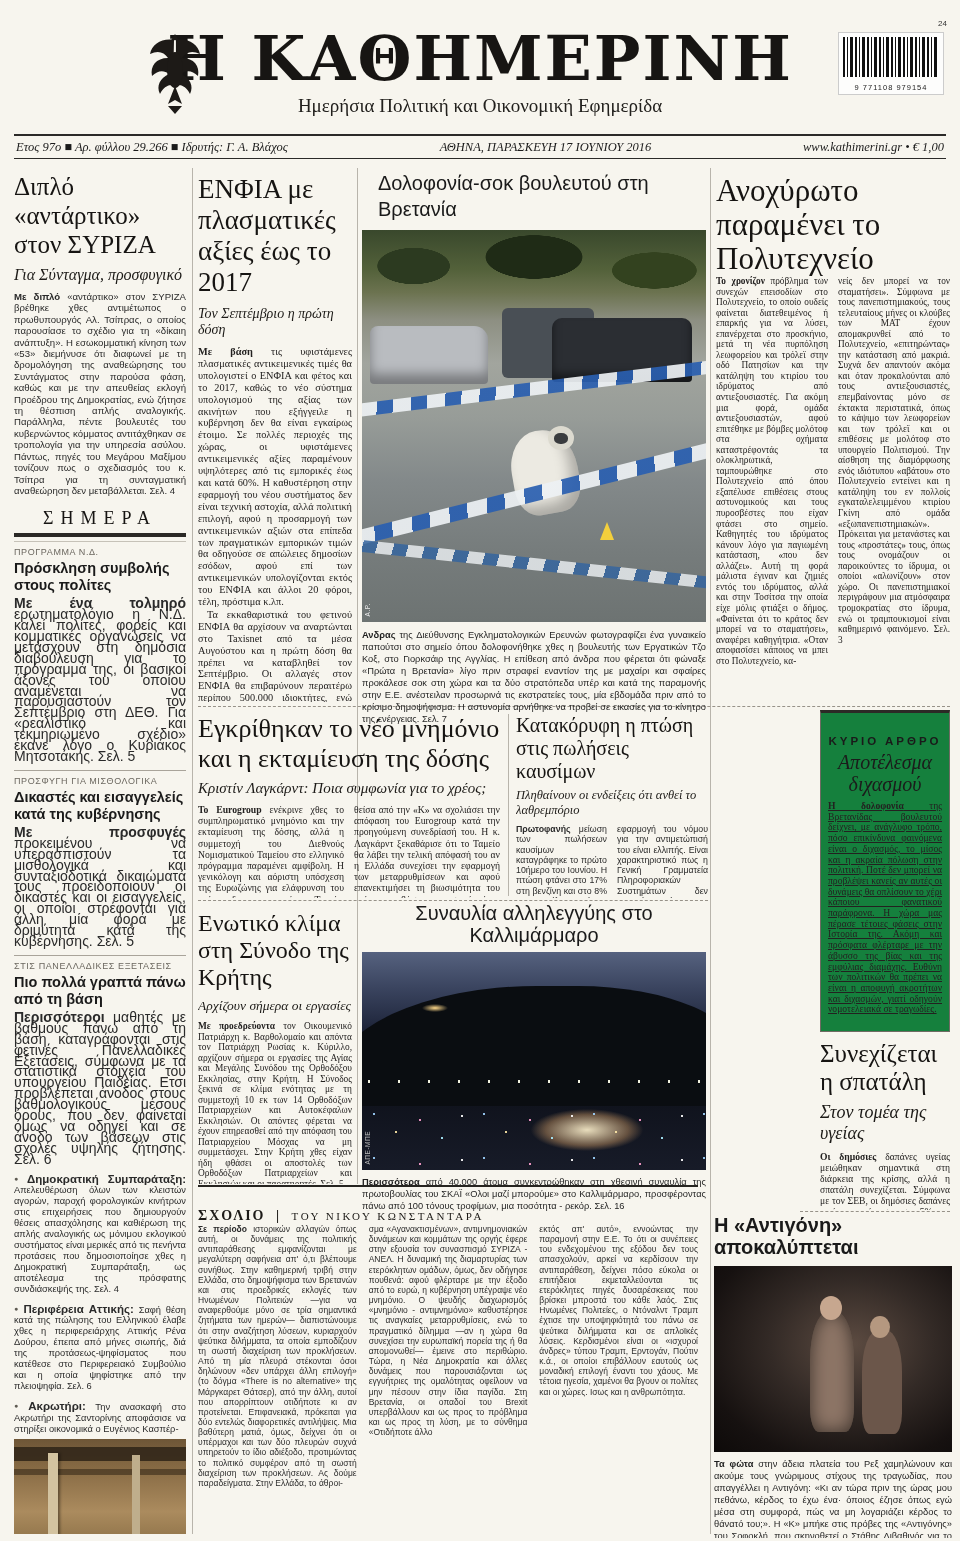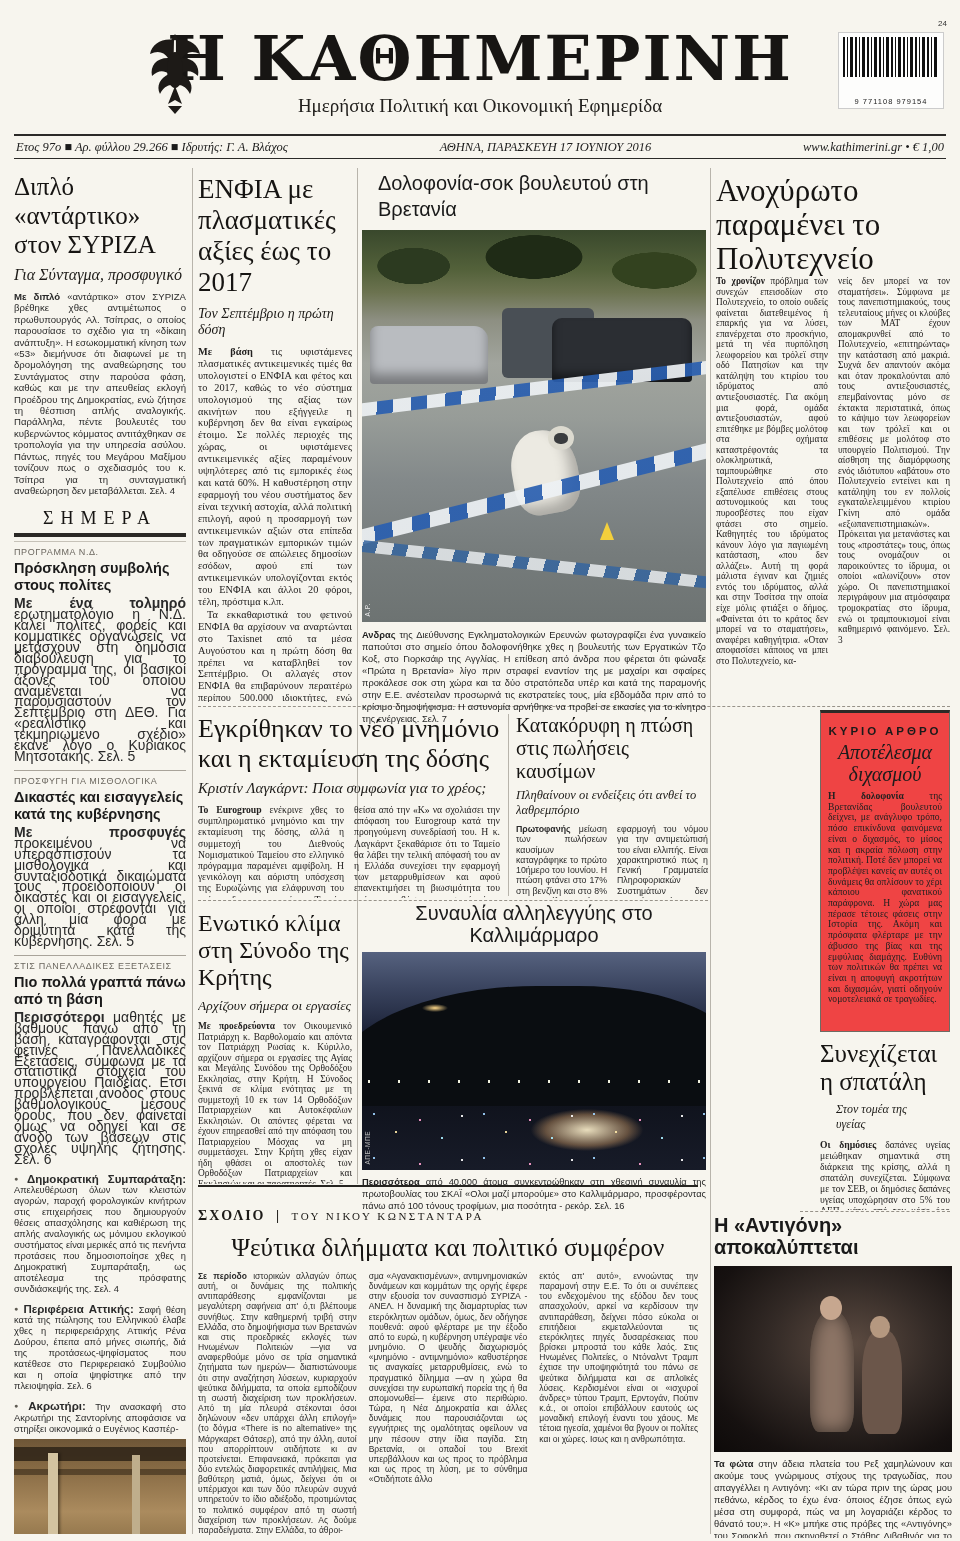--- a/index.html
+++ b/index.html
@@ -7,21 +7,21 @@
         font-family:"Liberation Sans",sans-serif;color:#1b1b1b;overflow:hidden;}
   
   .masthead{position:absolute;left:14px;right:14px;top:26px;height:106px;}
   .mast-title{text-align:center;font-family:"DejaVu Serif",serif;font-weight:700;
               font-size:62px;line-height:1.05;letter-spacing:2px;color:#171513;}
   .mast-sub{text-align:center;font-family:"Liberation Serif",serif;font-size:19px;margin-top:4px;color:#22201d;}
   .logo{position:absolute;left:130px;top:2px;width:62px;height:88px;}
   .barcode-wrap{position:absolute;right:2px;top:6px;width:96px;background:#fdfdfc;border:1px solid #ccc;
                 padding:4px 4px 2px 4px;text-align:center;}
   .barcode-bars{height:40px;background:repeating-linear-gradient(90deg,#111 0 2px,#fff 2px 4px,#111 4px 5px,#fff 5px 7px,#111 7px 10px,#fff 10px 12px);}
-  .barcode-num{font-size:7.5px;letter-spacing:1px;margin-top:20px;color:#222;}
+  .barcode-num{font-size:7.5px;letter-spacing:1px;margin-top:6px;color:#222;}
   .corner-num{position:absolute;right:-4px;top:-14px;font-size:8px;color:#333;}
   .meta-row{position:absolute;left:14px;right:14px;top:134px;height:20px;
             border-top:2px solid #2b2а28;border-top:2px solid #2b2a28;border-bottom:1px solid #2b2a28;
             font-family:"Liberation Serif",serif;font-style:italic;font-size:12.5px;
             display:flex;align-items:center;justify-content:space-between;padding:1px 2px;}
   
   .vrule{position:absolute;width:1px;background:#b8b4ab;}
   .dash{position:absolute;border-top:1px dashed #979289;height:0;}
   
   .h-serif{font-family:"Liberation Serif",serif;font-weight:400;color:#161412;}
@@ -95,25 +95,25 @@
   
   .st-mnim{position:absolute;left:198px;top:714px;width:302px;height:184px;overflow:hidden;}
   .st-mnim h2{font-size:26px;line-height:30px;margin:0;}
   .st-mnim .subhead{font-size:15px;margin:6px 0 7px;}
   .st-mnim .body-serif{font-size:9.7px;line-height:11.2px;}
   .st-kaus{position:absolute;left:516px;top:714px;width:192px;height:184px;overflow:hidden;}
   .st-kaus h2{font-size:20px;line-height:23px;margin:0;}
   .st-kaus .subhead{font-size:12.5px;margin:5px 0 6px;}
   .st-kaus .body-sans{font-size:8.8px;line-height:10.3px;}
   .box-kyrio{position:absolute;left:820px;top:710px;width:130px;height:322px;border:1px solid #6f6b63;
-             border-top:3px solid #2c2a26;padding:12px 7px;box-sizing:border-box;overflow:hidden;background:#ef4444;}
+             border-top:3px solid #2c2a26;padding:22px 7px;box-sizing:border-box;overflow:hidden;background:#15803d;}
   .box-kyrio .kick{text-align:center;font-weight:700;font-size:11.5px;letter-spacing:3px;margin-bottom:4px;}
   .box-kyrio h3{font-family:"Liberation Serif",serif;font-style:italic;font-weight:400;
                 text-align:center;font-size:20px;line-height:22px;margin:0 0 6px;}
-  .box-kyrio .body-serif{font-size:9.6px;line-height:10.7px;}
+  .box-kyrio .body-serif{font-size:9.6px;line-height:10.7px;text-decoration:underline;}
   
   .st-syn{position:absolute;left:198px;top:910px;width:154px;height:274px;overflow:hidden;}
   .st-syn h2{font-size:24px;line-height:27px;margin:0;}
   .st-syn .subhead{font-size:13.5px;margin:7px 0 7px;}
   .st-syn .body-serif{font-size:9.4px;line-height:10.5px;}
   .st-conc{position:absolute;left:362px;top:902px;width:344px;height:286px;}
   .st-conc h2{text-align:center;font-size:20px;line-height:22px;margin:0 0 6px;font-weight:400;}
   .ph-conc{width:344px;height:218px;background:linear-gradient(180deg,#56627f 0%,#3b4560 16%,#262e45 30%,#131829 42%,#0a0d16 55%,#10131d 70%,#171b28 100%);}
   .ph-conc .hill{position:absolute;left:-30px;top:34px;width:410px;height:120px;background:#0a0d11;border-radius:50% 40% 0 0/80% 60% 0 0;}
   .ph-conc .hill-light{position:absolute;left:60px;top:52px;width:26px;height:8px;background:radial-gradient(closest-side,#ffd98a,transparent);}
@@ -124,21 +124,21 @@
   .ph-conc .crowd{position:absolute;left:0;right:0;bottom:0;height:66px;background:
       radial-gradient(1.5px 1.5px at 12px 10px,#9fd4ff 50%,transparent 55%),
       radial-gradient(1.5px 1.5px at 34px 28px,#ffe9a8 50%,transparent 55%),
       radial-gradient(1.5px 1.5px at 58px 16px,#ff9fd0 50%,transparent 55%),
       radial-gradient(1.5px 1.5px at 80px 34px,#aef 50%,transparent 55%),
       radial-gradient(1.5px 1.5px at 100px 12px,#fff 50%,transparent 55%);
       background-size:110px 44px;opacity:.9;}
   .st-conc .caption{margin-top:6px;}
   .st-spat{position:absolute;left:820px;top:1040px;width:130px;height:170px;overflow:hidden;}
   .st-spat h2{font-size:25px;line-height:28px;margin:0;}
-  .st-spat .subhead{font-size:12px;margin:6px 16px 7px;}
+  .st-spat .subhead{font-size:18px;margin:6px 0 7px;}
   .st-spat .body-serif{font-size:9.6px;line-height:11px;}
   
   .st-schol{position:absolute;left:198px;top:1185px;width:500px;height:352px;overflow:hidden;
             border-top:2px solid #262420;padding-top:21px;box-sizing:border-box;}
   .schol-band{font-family:"Liberation Serif",serif;font-size:14px;letter-spacing:2px;color:#1c1a17;}
   .schol-band .b1{font-weight:700;}
   .schol-band .sep{margin:0 5px;font-weight:700;}
   .schol-band .by{font-size:11px;letter-spacing:2.5px;}
   .st-schol h2{text-align:center;font-size:25px;line-height:27px;font-weight:400;margin:10px 0 10px;}
   .three-col{display:flex;gap:12px;}
@@ -368,21 +368,20 @@
       <span>δαπάνες υγείας μειώθηκαν σημαντικά στη διάρκεια της κρίσης, αλλά η σπατάλη συνεχίζεται. Σύμφωνα με τον ΣΕΒ, οι δημόσιες δαπάνες υγείας υποχώρησαν στο 5% του ΑΕΠ, κάτω από τον μέσο όρο του ΟΟΣΑ, από 6,9%. Σελ. 20</span>
     </div>
   </div>
 
   <div class="st-schol">
     <div class="schol-band">
       <span class="b1">ΣΧΟΛΙΟ</span>
       <span class="sep">|</span>
       <span class="by">ΤΟΥ ΝΙΚΟΥ ΚΩΝΣΤΑΝΤΑΡΑ</span>
     </div>
-    <h2 class="h-serif">Ψεύτικα διλήμματα και πολιτικό συμφέρον</h2>
     <div class="three-col">
       <div class="c body-sans">
         <span class="lead-b">Σε περίοδο</span>
         <span>ιστορικών αλλαγών όπως αυτή, οι δυνάμεις της πολιτικής αντιπαράθεσης εμφανίζονται με μεγαλύτερη σαφήνεια απ' ό,τι βλέπουμε συνήθως. Στην καθημερινή τριβή στην Ελλάδα, στο δημοψήφισμα των Βρετανών και στις προεδρικές εκλογές των Ηνωμένων Πολιτειών —για να αναφερθούμε μόνο σε τρία σημαντικά ζητήματα των ημερών— διαπιστώνουμε ότι στην αναζήτηση λύσεων, κυριαρχούν ψεύτικα διλήμματα, τα οποία εμποδίζουν τη σωστή διαχείριση των προκλήσεων. Από τη μία πλευρά στέκονται όσοι δηλώνουν «δεν υπάρχει άλλη επιλογή» (το δόγμα «There is no alternative» της Μάργκαρετ Θάτσερ), από την άλλη, αυτοί που απορρίπτουν οτιδήποτε κι αν προτείνεται. Επιφανειακά, πρόκειται για δύο εντελώς διαφορετικές αντιλήψεις. Μια βαθύτερη ματιά, όμως, δείχνει ότι οι υπέρμαχοι και των δύο πλευρών συχνά υπηρετούν το ίδιο αδιέξοδο, προτιμώντας το πολιτικό συμφέρον από τη σωστή διαχείριση των προκλήσεων. Ας δούμε παραδείγματα. Στην Ελλάδα, το άθροι-</span>
       </div>
       <div class="c body-sans">σμα «Αγανακτισμένων», αντιμνημονιακών δυνάμεων και κομμάτων της οργής έφερε στην εξουσία τον συνασπισμό ΣΥΡΙΖΑ - ΑΝΕΛ. Η δυναμική της διαμαρτυρίας των ετερόκλητων ομάδων, όμως, δεν οδήγησε πουθενά: αφού φλέρταρε με την έξοδο από το ευρώ, η κυβέρνηση υπέγραψε νέο μνημόνιο. Ο ψευδής διαχωρισμός «μνημόνιο - αντιμνημόνιο» καθυστέρησε τις αναγκαίες μεταρρυθμίσεις, ενώ το πραγματικό δίλημμα —αν η χώρα θα συνεχίσει την ευρωπαϊκή πορεία της ή θα απομονωθεί— έμεινε στο περιθώριο. Τώρα, η Νέα Δημοκρατία και άλλες δυνάμεις που παρουσιάζονται ως εγγυήτριες της ομαλότητας οφείλουν να μην πέσουν στην ίδια παγίδα. Στη Βρετανία, οι οπαδοί του Brexit υπερβάλλουν και ως προς το πρόβλημα και ως προς τη λύση, με το σύνθημα «Οτιδήποτε άλλο</div>
       <div class="c body-sans">εκτός απ' αυτό», εννοώντας την παραμονή στην Ε.Ε. Το ότι οι συνέπειες του ενδεχομένου της εξόδου δεν τους απασχολούν, αρκεί να κερδίσουν την αντιπαράθεση, δείχνει πόσο εύκολα οι επιτήδειοι εκμεταλλεύονται τις ετερόκλητες πηγές δυσαρέσκειας που βρίσκει μπροστά του κάθε λαός. Στις Ηνωμένες Πολιτείες, ο Ντόναλντ Τραμπ έχτισε την υποψηφιότητά του πάνω σε ψεύτικα διλήμματα και σε απλοϊκές λύσεις. Κερδισμένοι είναι οι «ισχυροί άνδρες» τύπου Τραμπ, Ερντογάν, Πούτιν κ.ά., οι οποίοι επιβάλλουν εαυτούς ως μοναδική επιλογή έναντι του χάους. Με τέτοια ηγεσία, χαμένοι θα βγουν οι πολίτες και οι χώρες. Ισως και η ανθρωπότητα.</div>
     </div>
   </div>
 

